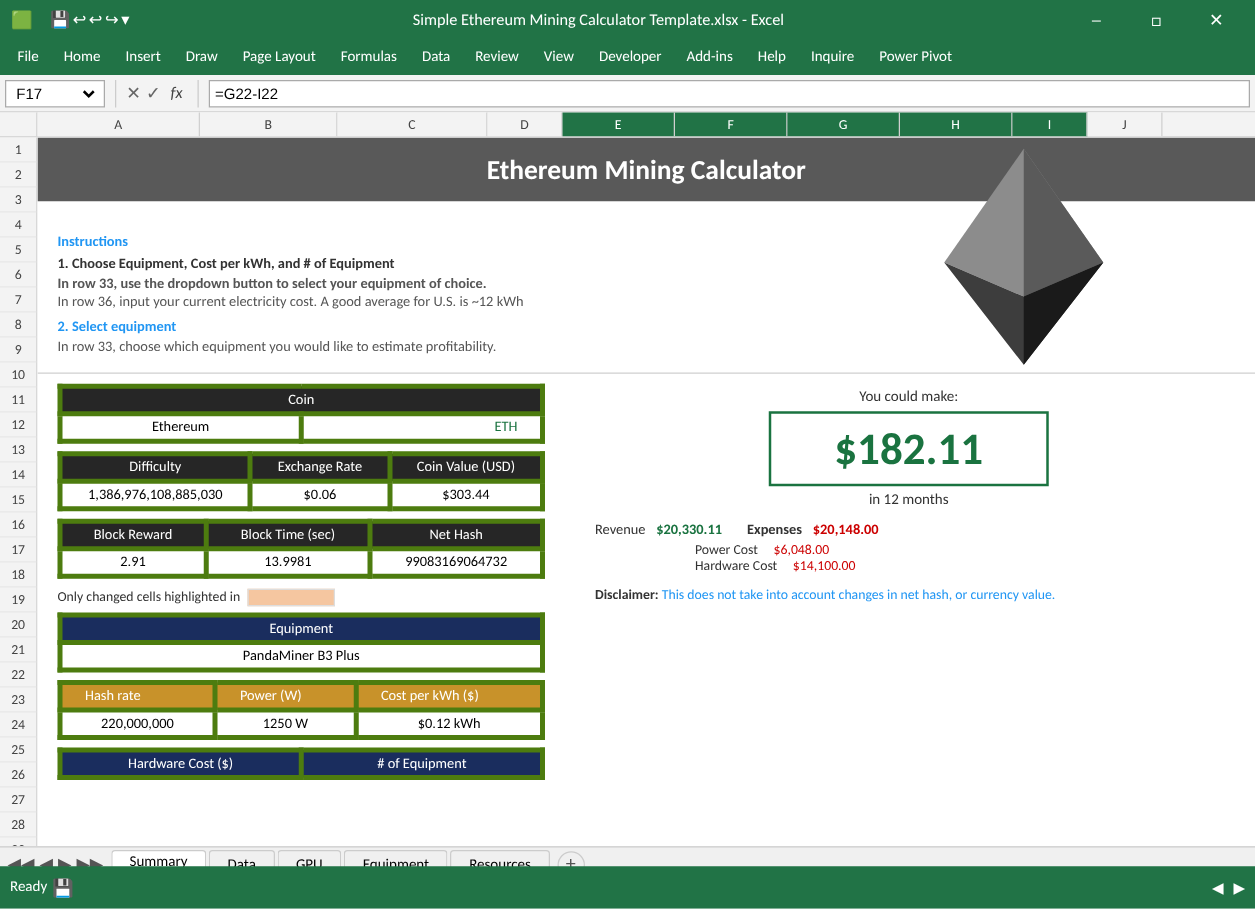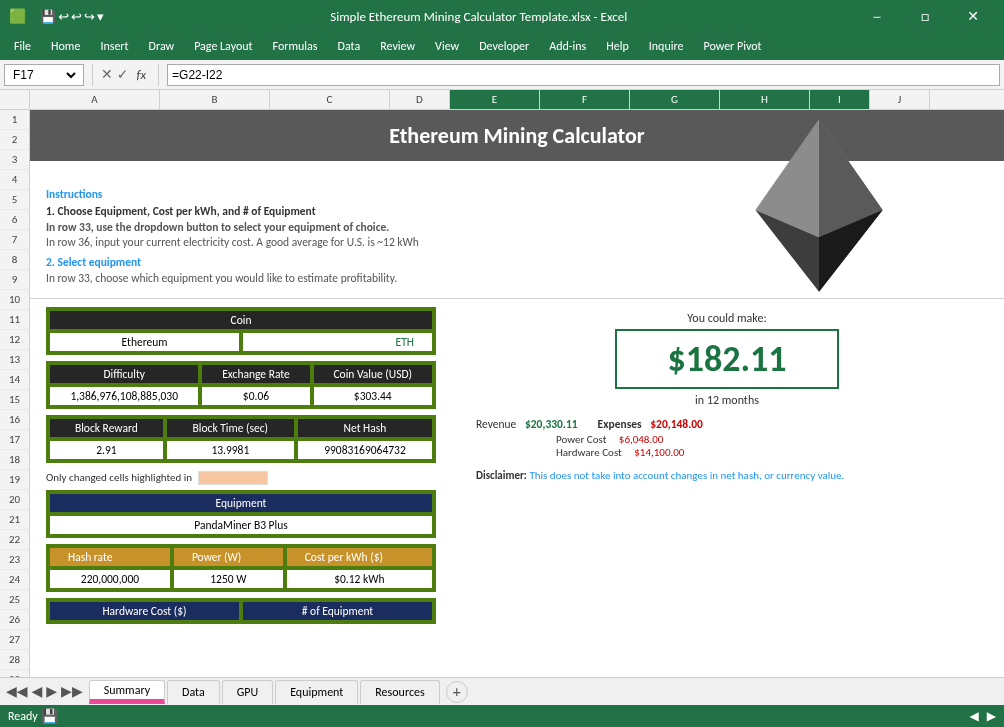--- a/index.html
+++ b/index.html
@@ -145,21 +145,21 @@
     .add-sheet-btn {
       width: 22px; height: 22px;
       border: 1px solid #ccc;
       border-radius: 50%;
       display: flex; align-items: center; justify-content: center;
       cursor: pointer; font-size: 16px; color: #555; margin-left: 4px;
     }
 
     
     .status-bar {
-      height: 22px;
+      height: 34px;
       background: #217346;
       color: white;
       display: flex;
       align-items: center;
       padding: 0 8px;
       font-size: 12px;
       position: absolute;
       bottom: 0;
       left: 0;
       right: 0;

